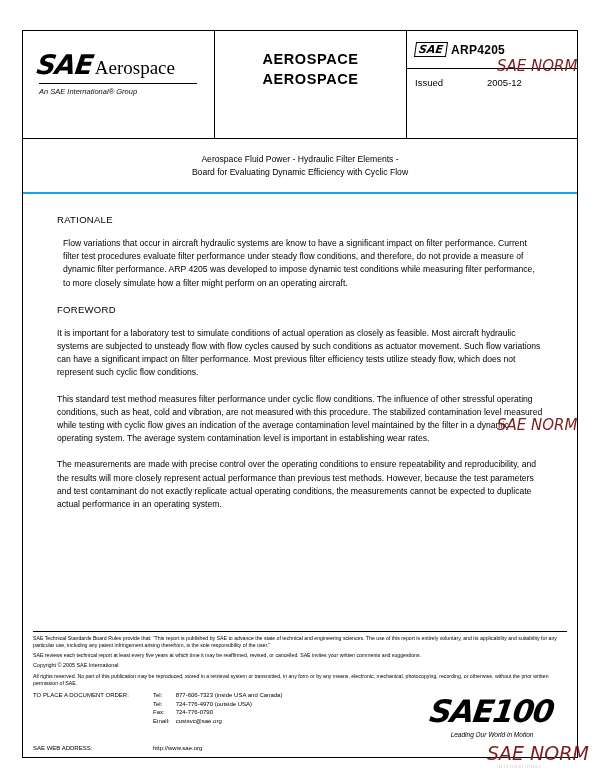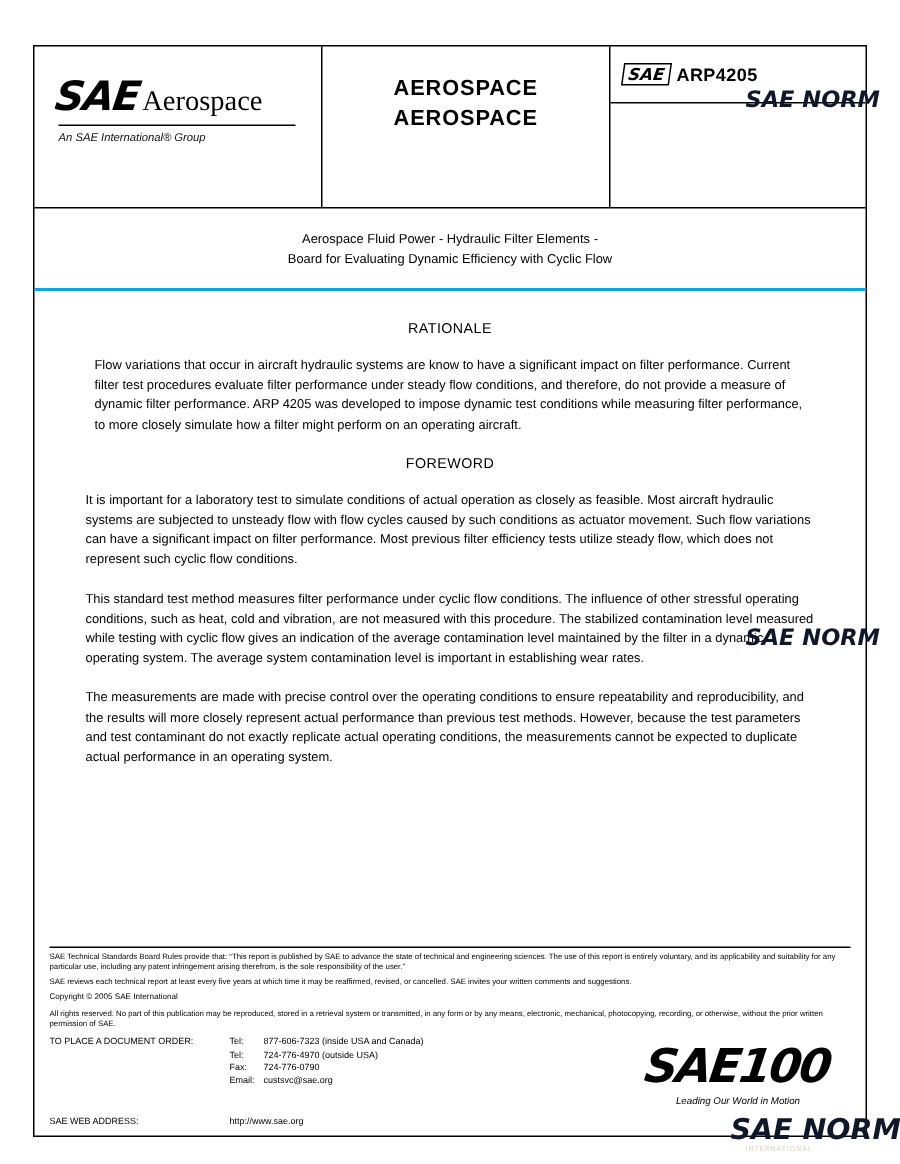--- a/index.html
+++ b/index.html
@@ -130,21 +130,21 @@
     padding: 14px 0 13px 0;
     font-size: 8.6px;
     line-height: 13px;
   }
 
   
   .body-area {
     padding: 16px 34px 0 34px;
   }
   .sect-head {
-    text-align: center;
+    text-align: left;
     font-size: 9.5px;
     margin: 4px 0 12px 0;
     letter-spacing: 0.3px;
   }
   .sect-head.second {
     margin-top: 14px;
   }
   p.para {
     font-size: 8.6px;
     line-height: 13.2px;
@@ -217,23 +217,23 @@
   }
   .foot-logo .tag {
     font-size: 6.5px;
     font-style: italic;
     margin-top: 2px;
   }
   
   .wm {
     position: absolute;
     font-family: "DejaVu Sans", sans-serif;
-    font-weight: bold;
-    font-style: italic;
-    color: #0f172a;
+    font-weight: normal;
+    font-style: italic;
+    color: #7f1d1d;
     white-space: nowrap;
     pointer-events: none;
   }
   .wm1 { left: 497px; top: 57px; font-size: 15px; }
   .wm2 { left: 497px; top: 416px; font-size: 15px; }
   .wm3 { left: 487px; top: 742px; font-size: 19px; }
   .wm-sub {
     position: absolute;
     left: 497px;
     top: 764px;
@@ -257,20 +257,24 @@
 
     <div class="hdr-title">
       <div>AEROSPACE</div>
       <div>AEROSPACE</div>
     </div>
 
     <div class="hdr-doc">
       <div class="doc-top">
         <span class="sae-badge">SAE</span>
         <span class="doc-num">ARP4205</span>
+      </div>
+      <div class="doc-issued">
+        <span>Issued</span>
+        <span class="date">2005-12</span>
       </div>
       <div class="doc-blank"></div>
     </div>
   </div>
 
   <div class="subject">
     <div>Aerospace Fluid Power - Hydraulic Filter Elements -</div>
     <div>Board for Evaluating Dynamic Efficiency with Cyclic Flow</div>
   </div>
 

